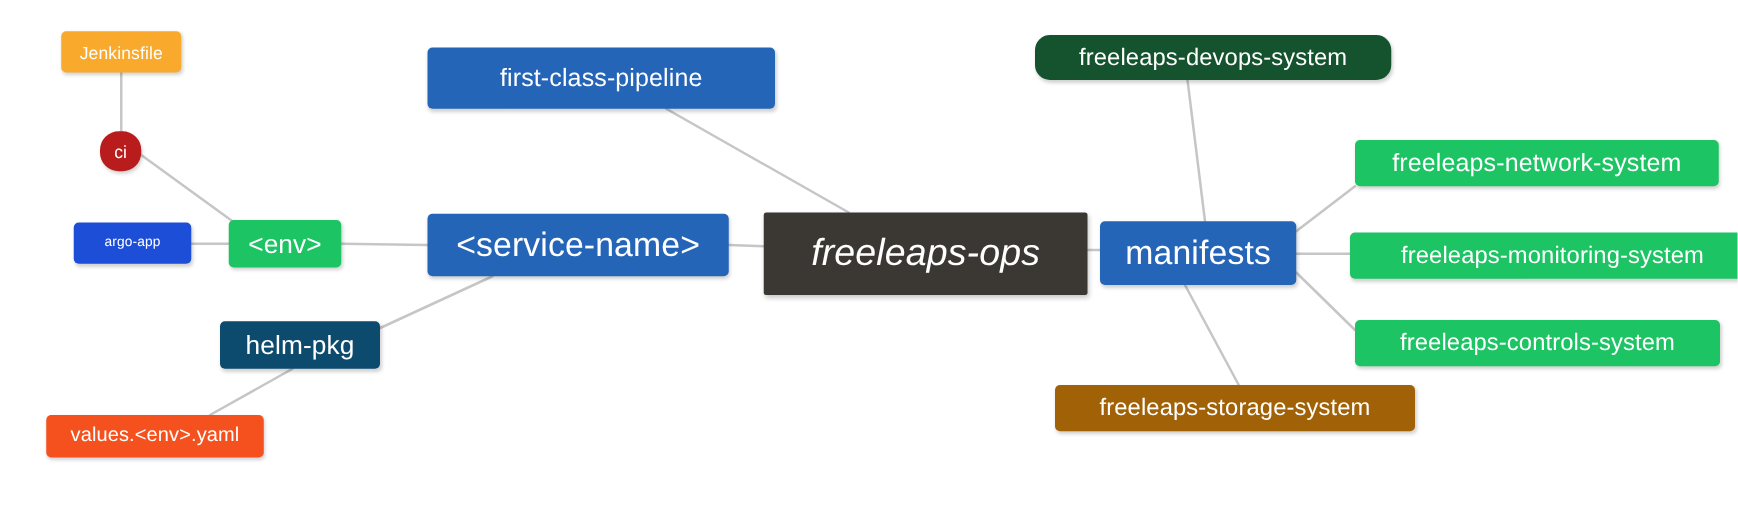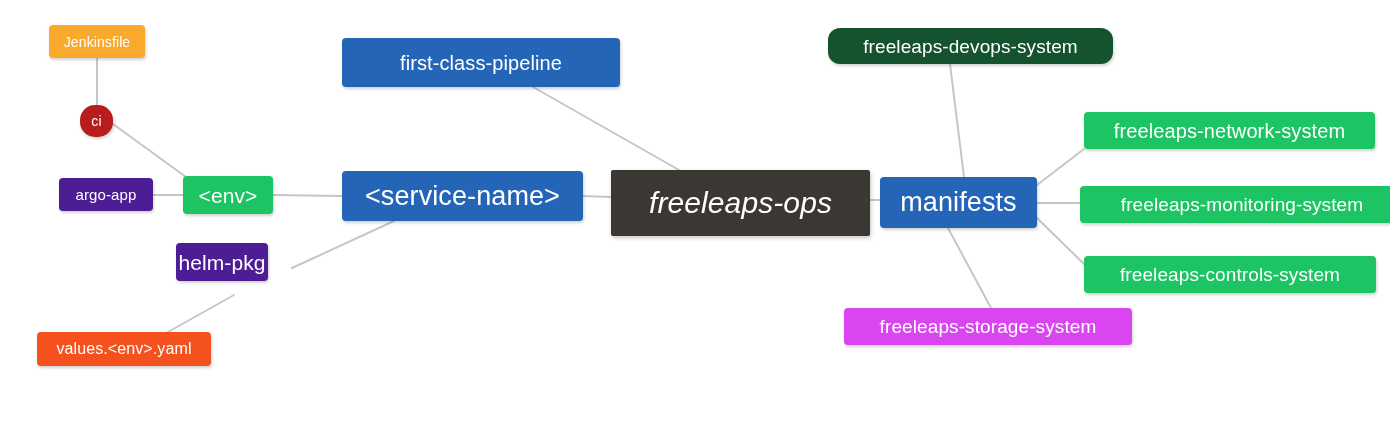--- a/index.html
+++ b/index.html
@@ -71,27 +71,27 @@
       <line x1="1009" y1="218" x2="1056" y2="264" stroke="#c6c6c6" stroke-width="2" stroke-linecap="round"></line>
       <line x1="920" y1="228" x2="963" y2="308" stroke="#c6c6c6" stroke-width="2" stroke-linecap="round"></line>
     </svg>
   <div id="node-layer">
       <div class="node" style="left: 21px; top: 25px; width: 96px; height: 33px; background: rgb(249, 169, 43); font-size: 14px;">
         <span class="node-label">Jenkinsfile</span>
       </div>
       <div class="node" style="left: 52px; top: 105px; width: 33px; height: 32px; background: #b91c1c; font-size: 14px; border-radius: 15px;">
         <span class="node-label">ci</span>
       </div>
-      <div class="node" style="left: 31px; top: 178px; width: 94px; height: 33px; background: #4c1d95; font-size: 15px;">
+      <div class="node" style="left: 31px; top: 178px; width: 94px; height: 33px; background: #1d4ed8; font-size: 11px;">
         <span class="node-label">argo-app</span>
       </div>
       <div class="node" style="left: 155px; top: 176px; width: 90px; height: 38px; background: rgb(29, 196, 100); font-size: 21px;">
         <span class="node-label">&lt;env&gt;</span>
       </div>
-      <div class="node" style="left: 148px; top: 243px; width: 92px; height: 38px; background: #4c1d95; font-size: 21px;">
+      <div class="node" style="left: 148px; top: 257px; width: 128px; height: 38px; background: #0c4a6e; font-size: 21px;">
         <span class="node-label">helm-pkg</span>
       </div>
       <div class="node" style="left: 9px; top: 332px; width: 174px; height: 34px; background: rgb(244, 81, 30); font-size: 16px;">
         <span class="node-label">values.&lt;env&gt;.yaml</span>
       </div>
       <div class="node" style="left: 314px; top: 38px; width: 278px; height: 49px; background: rgb(37, 101, 184); font-size: 20px;">
         <span class="node-label">first-class-pipeline</span>
       </div>
       <div class="node" style="left: 314px; top: 171px; width: 241px; height: 50px; background: rgb(37, 101, 184); font-size: 27px;">
         <span class="node-label">&lt;service-name&gt;</span>
@@ -107,17 +107,17 @@
       </div>
       <div class="node" style="left: 1056px; top: 112px; width: 291px; height: 37px; background: rgb(29, 196, 100); font-size: 20px;">
         <span class="node-label">freeleaps-network-system</span>
       </div>
       <div class="node" style="left: 1052px; top: 186px; width: 324px; height: 37px; background: rgb(29, 196, 100); font-size: 19px;">
         <span class="node-label">freeleaps-monitoring-system</span>
       </div>
       <div class="node" style="left: 1056px; top: 256px; width: 292px; height: 37px; background: rgb(29, 196, 100); font-size: 19px;">
         <span class="node-label">freeleaps-controls-system</span>
       </div>
-      <div class="node" style="left: 816px; top: 308px; width: 288px; height: 37px; background: #d946ef; font-size: 19px;">
+      <div class="node" style="left: 816px; top: 308px; width: 288px; height: 37px; background: #a16207; font-size: 19px;">
         <span class="node-label">freeleaps-storage-system</span>
       </div>
     </div>
 </div>
 
 </body></html>

